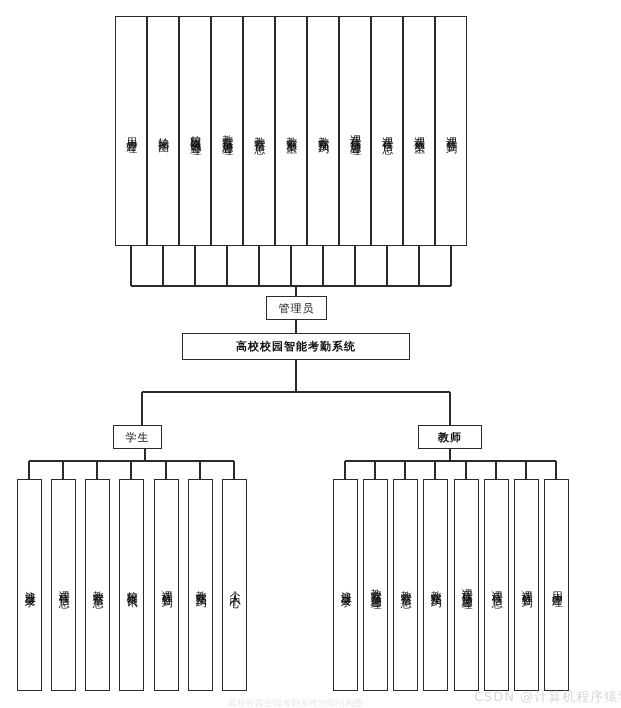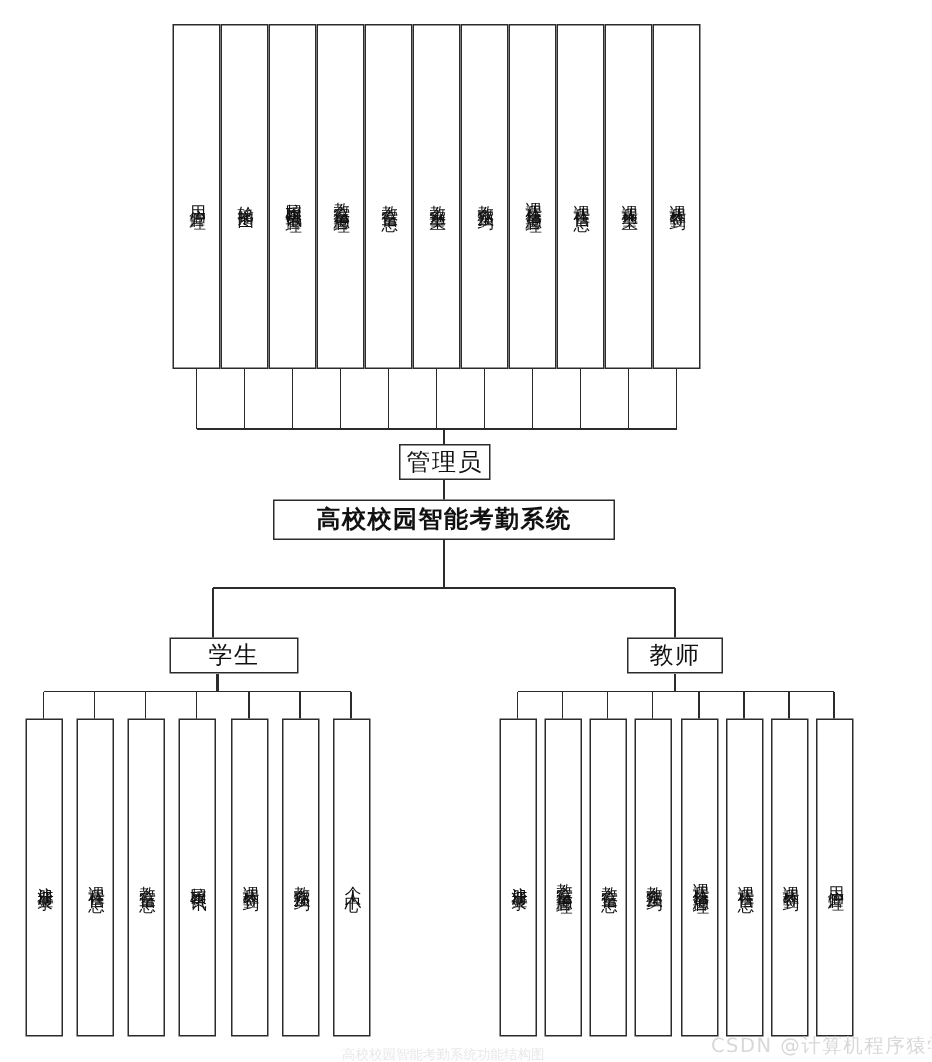--- a/index.html
+++ b/index.html
@@ -36,21 +36,21 @@
   }
   .vert-box {
     writing-mode: vertical-rl;
     text-orientation: upright;
     letter-spacing: 2px;
     font-size: 11px;
     line-height: 1.05;
     padding-top: 2px;
   }
   .horiz-box {
-    font-size: 16px;
+    font-size: 11px;
     letter-spacing: 1px;
   }
   .node-label {
     display: block;
     white-space: nowrap;
   }
   .watermark {
     position: absolute;
     color: #d8d8d8;
     font-size: 13px;
@@ -155,25 +155,25 @@
   </div>
 
   <div class="node-box horiz-box" style="left:266px; top:296px; width:61px; height:24px;">
     <span class="node-label">管理员</span>
   </div>
 
   <div class="node-box horiz-box" style="left:182px; top:333px; width:228px; height:27px;font-weight:bold;">
     <span class="node-label">高校校园智能考勤系统</span>
   </div>
 
-  <div class="node-box horiz-box" style="left:113px; top:425px; width:86px; height:24px;">
+  <div class="node-box horiz-box" style="left:113px; top:425px; width:49px; height:24px;">
     <span class="node-label">学生</span>
   </div>
 
-  <div class="node-box horiz-box" style="left:418px; top:425px; width:64px; height:24px;">
+  <div class="node-box horiz-box" style="left:418px; top:425px; width:64px; height:24px;font-weight:bold;">
     <span class="node-label">教师</span>
   </div>
 
   <div class="node-box vert-box" style="left:17px; top:479px; width:25px; height:212px;">
     <span class="node-label">注册登录</span>
   </div>
   <div class="node-box vert-box" style="left:51px; top:479px; width:25px; height:212px;">
     <span class="node-label">课程信息</span>
   </div>
   <div class="node-box vert-box" style="left:85px; top:479px; width:25px; height:212px;">

